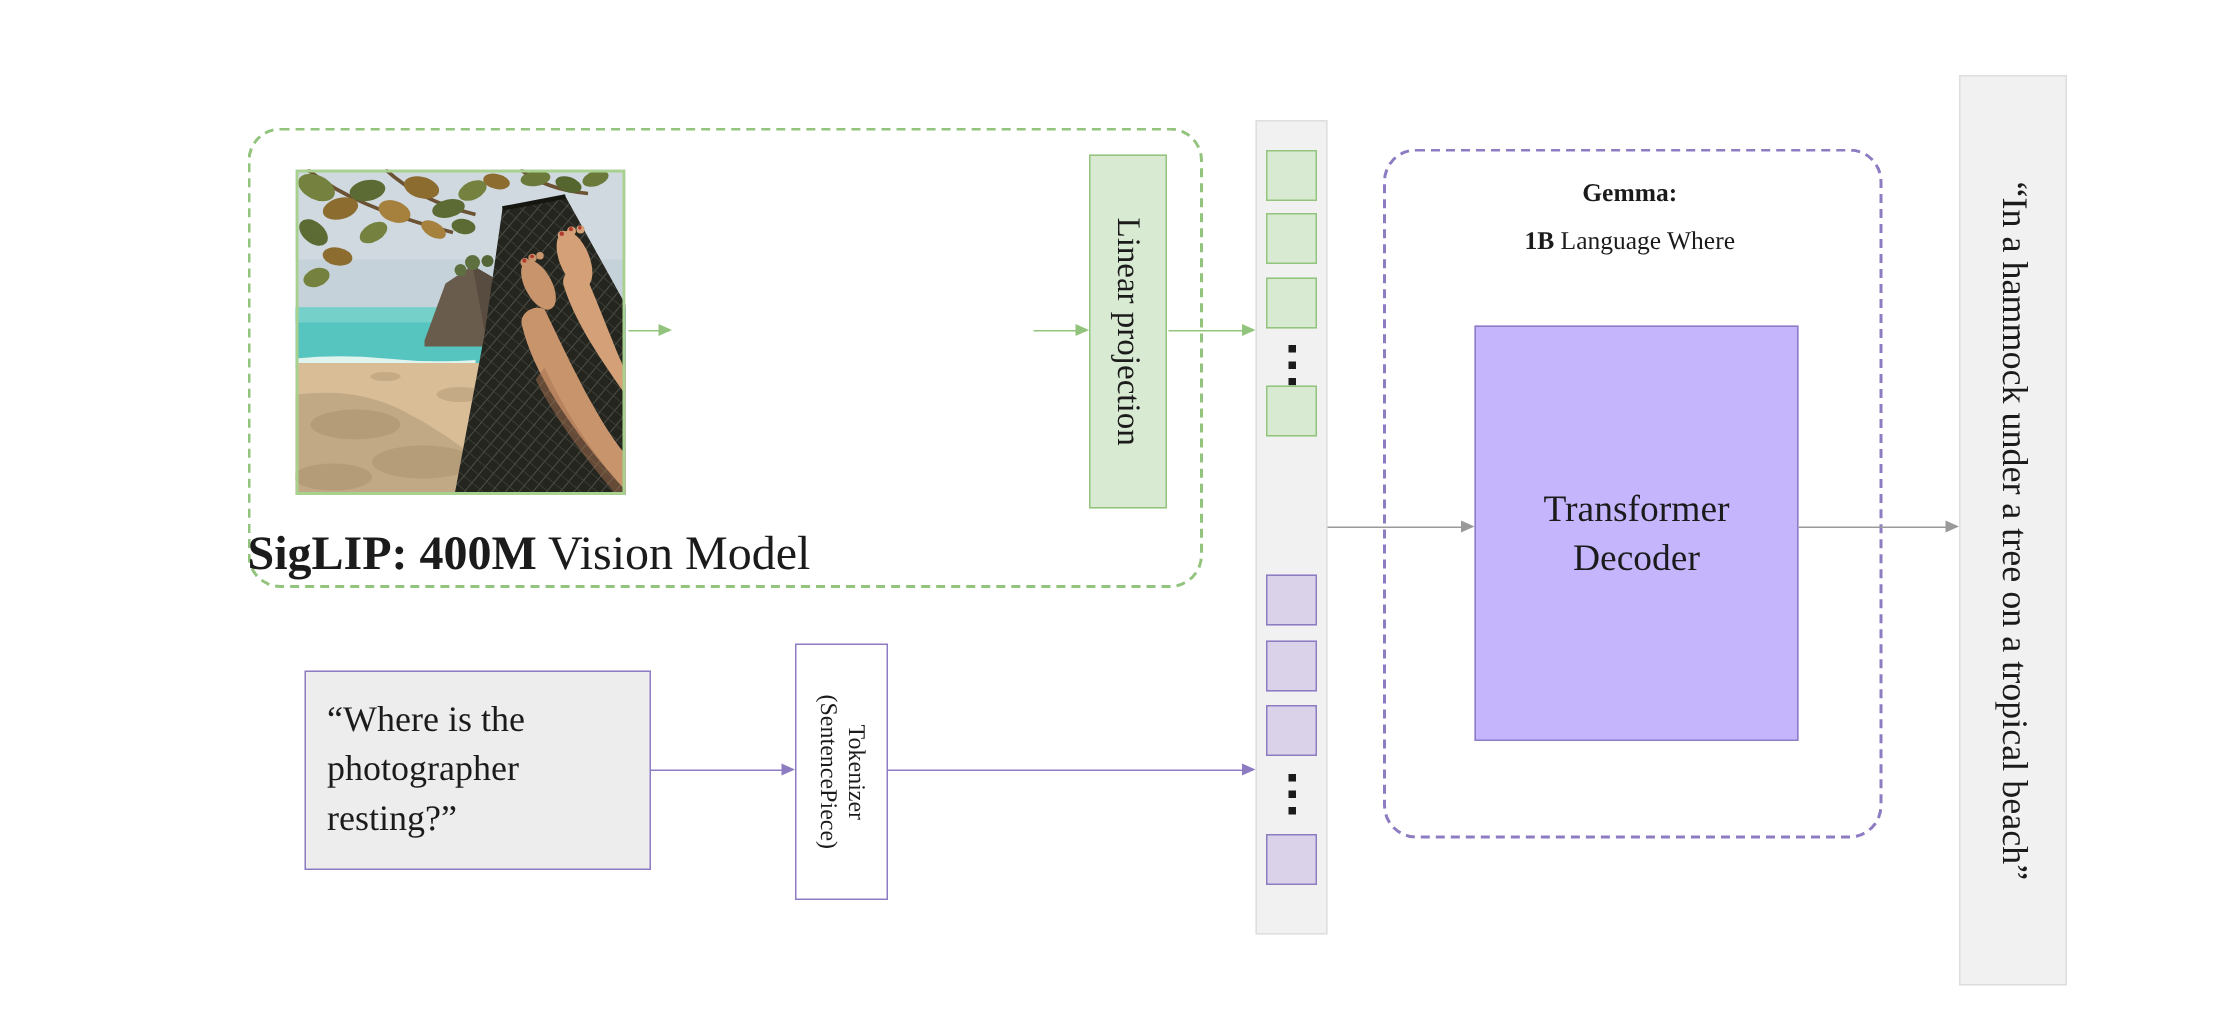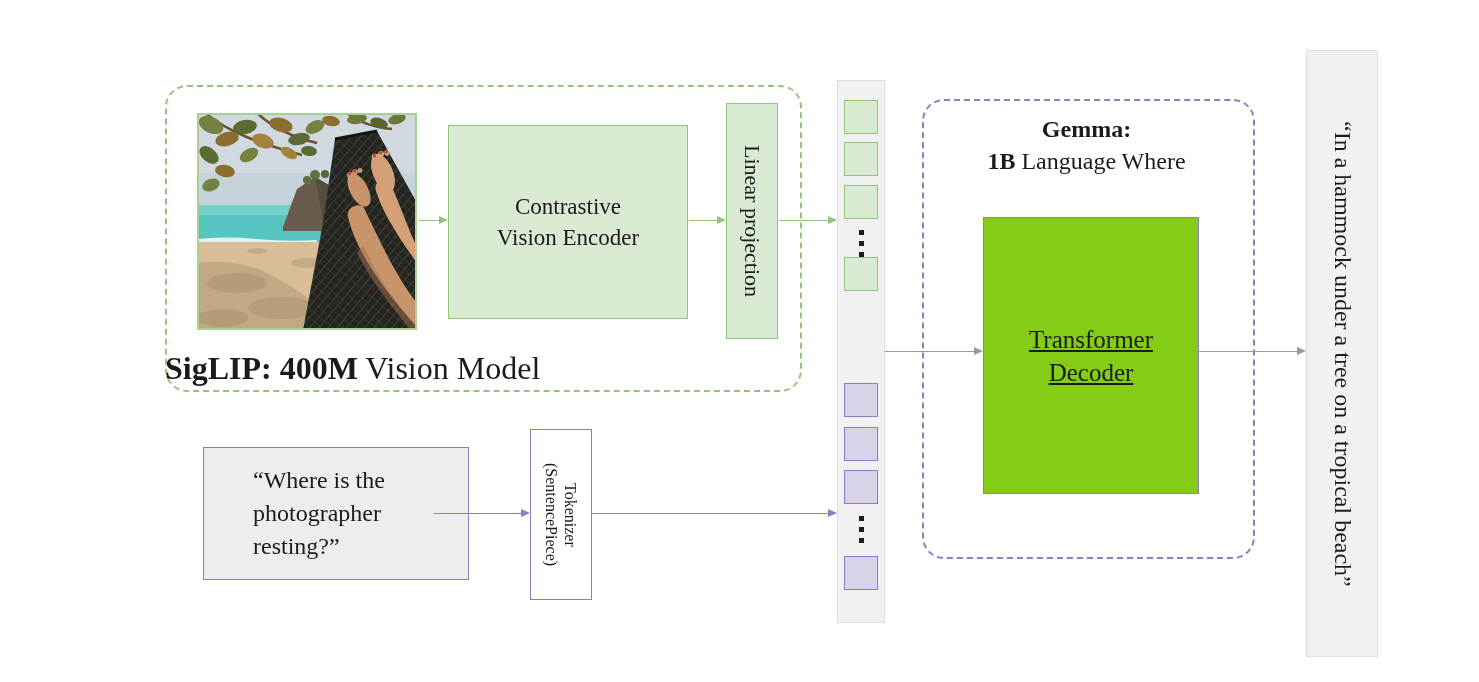--- a/index.html
+++ b/index.html
@@ -9,48 +9,48 @@
   }
   .abs{position:absolute;}
 
   
   .dashed-box{position:absolute;border-radius:22px;background:transparent;}
   .vision-dashed{left:165px;top:85px;width:633px;height:303px;border:2px dashed #93c47d;}
   .gemma-dashed{left:922px;top:99px;width:329px;height:456px;border:2px dashed #8e7cc3;}
 
   
   .green-box{background:#d9ead3;border:1.5px solid #93c47d;}
-  .purple-box{background:#84cc16;border:1.5px solid #8e7cc3;text-decoration:underline;}
+  .purple-box{background:#c4b5fd;border:1.5px solid #8e7cc3;}
   .encoder-box{left:448px;top:125px;width:238px;height:192px;display:flex;align-items:center;justify-content:center;text-align:center;font-size:23px;line-height:31px;white-space:pre-line;}
   .linproj-box{left:726px;top:103px;width:50px;height:234px;display:flex;align-items:center;justify-content:center;}
   .decoder-box{left:983px;top:217px;width:214px;height:275px;display:flex;align-items:center;justify-content:center;text-align:center;font-size:25px;line-height:33px;white-space:pre-line;}
 
   .vtext{writing-mode:vertical-rl;text-orientation:mixed;white-space:nowrap;}
   .linproj-box .vtext{font-size:22px;}
 
   
   .siglip-label{left:165px;top:350px;width:633px;font-size:32px;}
-  .gemma-title{left:922px;top:113px;width:329px;text-align:center;font-size:24px;line-height:32px;}
+  .gemma-title{left:922px;top:113px;width:329px;text-align:center;font-size:17px;line-height:32px;}
   .b{font-weight:bold;}
 
   
   .bar{position:absolute;background:#f1f1f2;border:1px solid #dedede;}
   .mid-bar{left:837px;top:80px;width:46px;height:541px;}
   .out-bar{left:1306px;top:50px;width:70px;height:605px;display:flex;align-items:center;justify-content:center;}
   .out-bar .vtext{font-size:24px;}
 
   .tok{position:absolute;left:6px;width:32px;height:32px;}
   .tok.g{background:#d9ead3;border:1.5px solid #93c47d;}
   .tok.p{background:#d9d2e9;border:1.5px solid #8e7cc3;}
 
   .dots{position:absolute;left:0;width:46px;display:flex;flex-direction:column;align-items:center;gap:6px;}
   .dots i{display:block;width:5px;height:5px;background:#1b1b1b;}
 
   
-  .question-box{left:203px;top:447px;width:229px;height:131px;background:#ededed;border:1.5px solid #8e7cc3;display:flex;align-items:center;padding-left:35px;}
+  .question-box{left:203px;top:447px;width:229px;height:131px;background:#ededed;border:1.5px solid #8e7cc3;display:flex;align-items:center;}
   .question-box .qtext{padding-left:14px;font-size:24px;line-height:33px;white-space:pre-line;}
   .tokenizer-box{left:530px;top:429px;width:60px;height:169px;background:#ffffff;border:1.5px solid #8e7cc3;display:flex;align-items:center;justify-content:center;}
   .tokenizer-box .vtext{font-size:16px;line-height:19px;text-align:center;}
 
   
   .arrow{position:absolute;height:0;border-top:1.5px solid var(--c);}
   .arrow::after{content:"";position:absolute;right:-2px;top:-5.5px;width:0;height:0;
     border-left:9px solid var(--c);border-top:4.5px solid transparent;border-bottom:4.5px solid transparent;}
   .arrow.green{--c:#93c47d;}
   .arrow.purple{--c:#8e7cc3;}
@@ -136,24 +136,20 @@
         <ellipse cx="112" cy="38" rx="8" ry="5" transform="rotate(8 112 38)" fill="#5c6b33"></ellipse>
         <ellipse cx="160" cy="6" rx="10" ry="5" transform="rotate(-8 160 6)" fill="#6b7a3b"></ellipse>
         <ellipse cx="182" cy="10" rx="9" ry="5" transform="rotate(18 182 10)" fill="#55662f"></ellipse>
         <ellipse cx="200" cy="6" rx="9" ry="5" transform="rotate(-18 200 6)" fill="#6b7a3b"></ellipse>
       </g>
 
       <rect x="1" y="1" width="218" height="215" fill="none" stroke="#a9d18e" stroke-width="2"></rect>
     </svg>
   </div>
 
-  <div class="abs green-box encoder-box">
-    <span>Contrastive
-Vision Encoder</span>
-  </div>
 
   <div class="abs green-box linproj-box">
     <span class="vtext">Linear projection</span>
   </div>
 
   <div class="abs siglip-label">
     <span class="b">SigLIP: 400M</span><span> Vision Model</span>
   </div>
 
   <div class="arrow green" style="left:419px;top:220px;width:27px;"></div>

